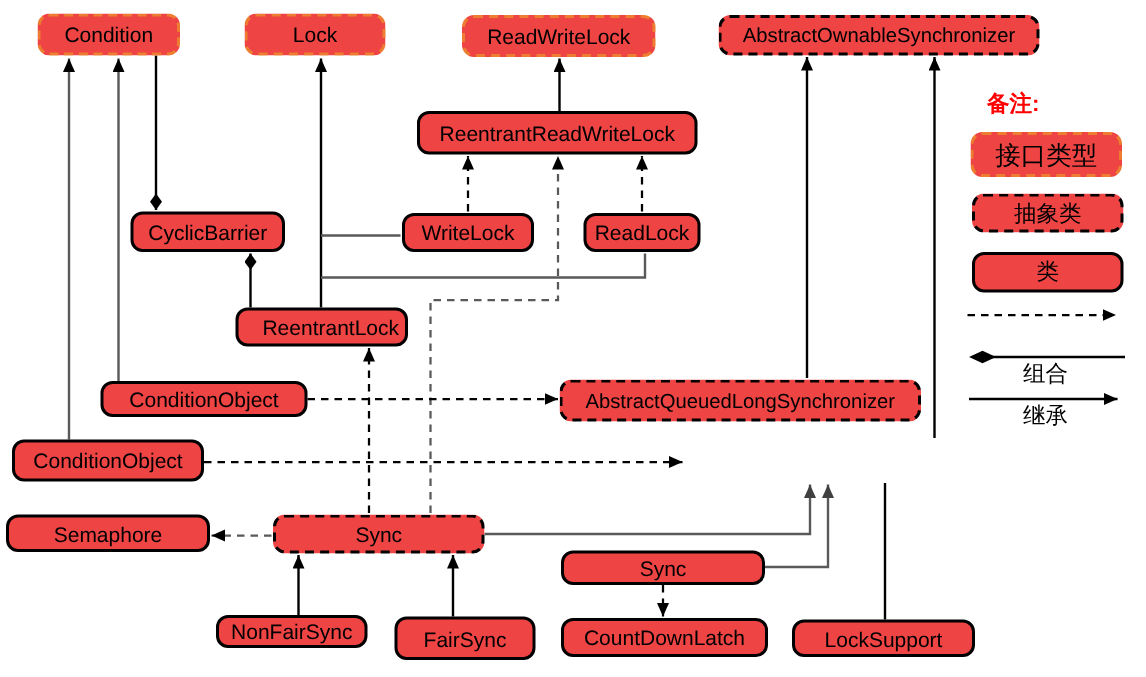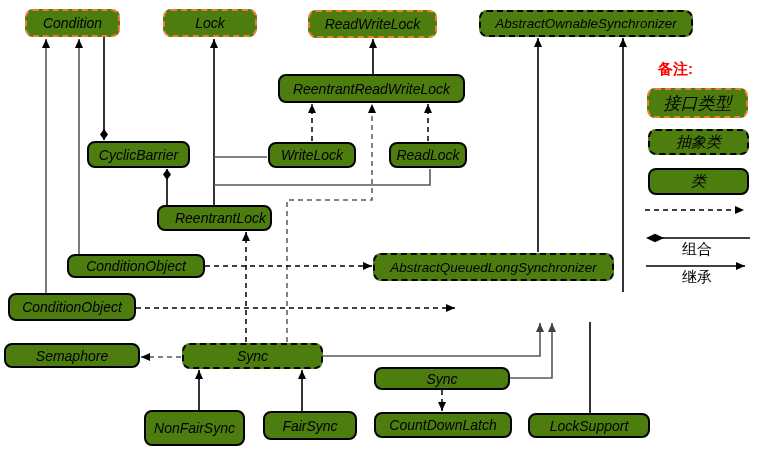--- a/index.html
+++ b/index.html
@@ -3,22 +3,22 @@
 <meta charset="utf-8">
 <style>
   html,body{margin:0;padding:0;background:#fff;}
   #canvas{
     position:relative;width:764px;height:451px;background:#ffffff;overflow:hidden;
     font-family:"Liberation Sans", sans-serif;
   }
   #edges{position:absolute;left:0;top:0;width:764px;height:451px;}
   .node{
     position:absolute;display:flex;align-items:center;justify-content:center;
-    background:#4d7c0f;color:#000;font-size:14px;white-space:nowrap;
-    border-radius:8px;box-sizing:border-box;z-index:2;font-style:italic;
+    background:#ef4444;color:#000;font-size:14px;white-space:nowrap;
+    border-radius:8px;box-sizing:border-box;z-index:2;
   }
   .iface{border:2px dashed #ED7D31;}
   .abstract{border:2px dashed #000;}
   .cls{border:2px solid #000;}
   .legend-title{
     position:absolute;color:#FF0000;font-size:15px;font-weight:bold;z-index:2;
   }
   .legend-line-label{
     position:absolute;color:#000;font-size:15px;text-align:center;width:110px;z-index:2;
   }
@@ -83,21 +83,21 @@
 
   <div class="node cls" style="left:278px;top:74px;width:187px;height:29px;">ReentrantReadWriteLock</div>
   <div class="node cls" style="left:87px;top:141px;width:103px;height:27px;">CyclicBarrier</div>
   <div class="node cls" style="left:268px;top:142px;width:88px;height:26px;">WriteLock</div>
   <div class="node cls" style="left:389px;top:142px;width:78px;height:26px;">ReadLock</div>
   <div class="node cls" style="left:157px;top:205px;width:115px;height:26px;padding-left:12px;">ReentrantLock</div>
   <div class="node cls" style="left:67px;top:254px;width:138px;height:24px;">ConditionObject</div>
   <div class="node cls" style="left:8px;top:293px;width:128px;height:28px;">ConditionObject</div>
   <div class="node cls" style="left:4px;top:343px;width:136px;height:25px;">Semaphore</div>
   <div class="node cls" style="left:374px;top:367px;width:136px;height:23px;">Sync</div>
-  <div class="node cls" style="left:144px;top:410px;width:101px;height:36px;">NonFairSync</div>
+  <div class="node cls" style="left:144px;top:410px;width:101px;height:22px;">NonFairSync</div>
   <div class="node cls" style="left:263px;top:411px;width:94px;height:29px;">FairSync</div>
   <div class="node cls" style="left:374px;top:412px;width:138px;height:26px;">CountDownLatch</div>
   <div class="node cls" style="left:528px;top:413px;width:122px;height:25px;">LockSupport</div>
 
   <div class="legend-title" style="left:658px;top:60px;">备注:</div>
   <div class="node iface" style="left:647px;top:88px;width:101px;height:30px;font-size:17px;">接口类型</div>
   <div class="node abstract" style="left:648px;top:129px;width:101px;height:26px;font-size:15px;">抽象类</div>
   <div class="node cls" style="left:648px;top:168px;width:101px;height:27px;font-size:15px;">类</div>
   <div class="legend-line-label" style="left:642px;top:240px;">组合</div>
   <div class="legend-line-label" style="left:642px;top:268px;">继承</div>

